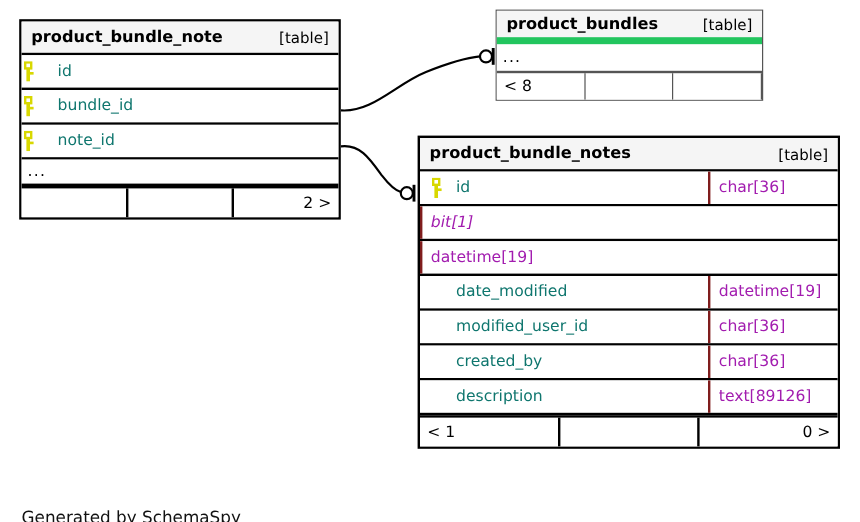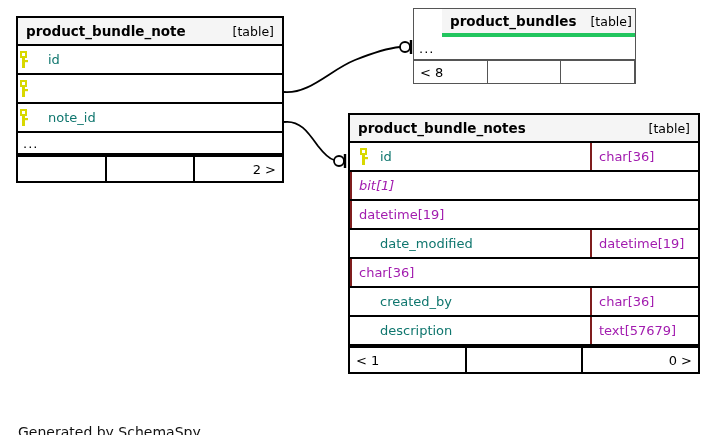--- a/index.html
+++ b/index.html
@@ -33,22 +33,21 @@
     display: flex;
     align-items: center;
     justify-content: space-between;
     background: #f5f5f5;
     box-sizing: border-box;
     padding: 0 8px;
     height: 28px;
     border-bottom: 2px solid #000000;
   }
   .er-table.thin .tbl-header {
-    border-bottom: 4px solid #22c55e;
-    margin-left: 28px;
+    border-bottom: 6px solid #22c55e;
   }
   .tbl-name {
     font-weight: bold;
     font-size: 13.5px;
     color: #000000;
     white-space: nowrap;
   }
   .tbl-kind {
     font-size: 12.5px;
     color: #000000;
@@ -191,20 +190,21 @@
 
     <div class="tbl-row">
       <span class="key-slot">
         <svg class="key-icon" width="11" height="17" viewBox="0 0 11 17" aria-hidden="true">
           <rect x="2" y="0" width="7" height="7" fill="#d8d800"></rect>
           <rect x="4" y="2" width="3" height="3" fill="#ffffff"></rect>
           <rect x="4" y="6" width="3" height="11" fill="#d8d800"></rect>
           <rect x="7" y="9" width="3" height="2.2" fill="#d8d800"></rect>
         </svg>
       </span>
+      <span class="col-name">bundle_id</span>
     </div>
 
     <div class="tbl-row">
       <span class="key-slot">
         <svg class="key-icon" width="11" height="17" viewBox="0 0 11 17" aria-hidden="true">
           <rect x="2" y="0" width="7" height="7" fill="#d8d800"></rect>
           <rect x="4" y="2" width="3" height="3" fill="#ffffff"></rect>
           <rect x="4" y="6" width="3" height="11" fill="#d8d800"></rect>
           <rect x="7" y="9" width="3" height="2.2" fill="#d8d800"></rect>
         </svg>
@@ -273,37 +273,41 @@
 
     <div class="tbl-row">
       <span class="col-name">
         <span class="key-slot"></span>
         <span>date_modified</span>
       </span>
       <span class="col-type" style="width:108px;">datetime[19]</span>
     </div>
 
     <div class="tbl-row">
+      <span class="col-name">
+        <span class="key-slot"></span>
+        <span>modified_user_id</span>
+      </span>
       <span class="col-type" style="width:108px;">char[36]</span>
     </div>
 
     <div class="tbl-row">
       <span class="col-name">
         <span class="key-slot"></span>
         <span>created_by</span>
       </span>
       <span class="col-type" style="width:108px;">char[36]</span>
     </div>
 
     <div class="tbl-row">
       <span class="col-name">
         <span class="key-slot"></span>
         <span>description</span>
       </span>
-      <span class="col-type" style="width:108px;">text[57679]</span>
+      <span class="col-type" style="width:108px;">text[89126]</span>
     </div>
 
     <div class="tbl-footer">
       <span class="foot-cell foot-left">&lt; 1</span>
       <span class="foot-cell foot-mid"></span>
       <span class="foot-cell foot-right">0 &gt;</span>
     </div>
   </div>
 
   <div class="caption" style="left:18px; top:424px;">Generated by SchemaSpy</div>

